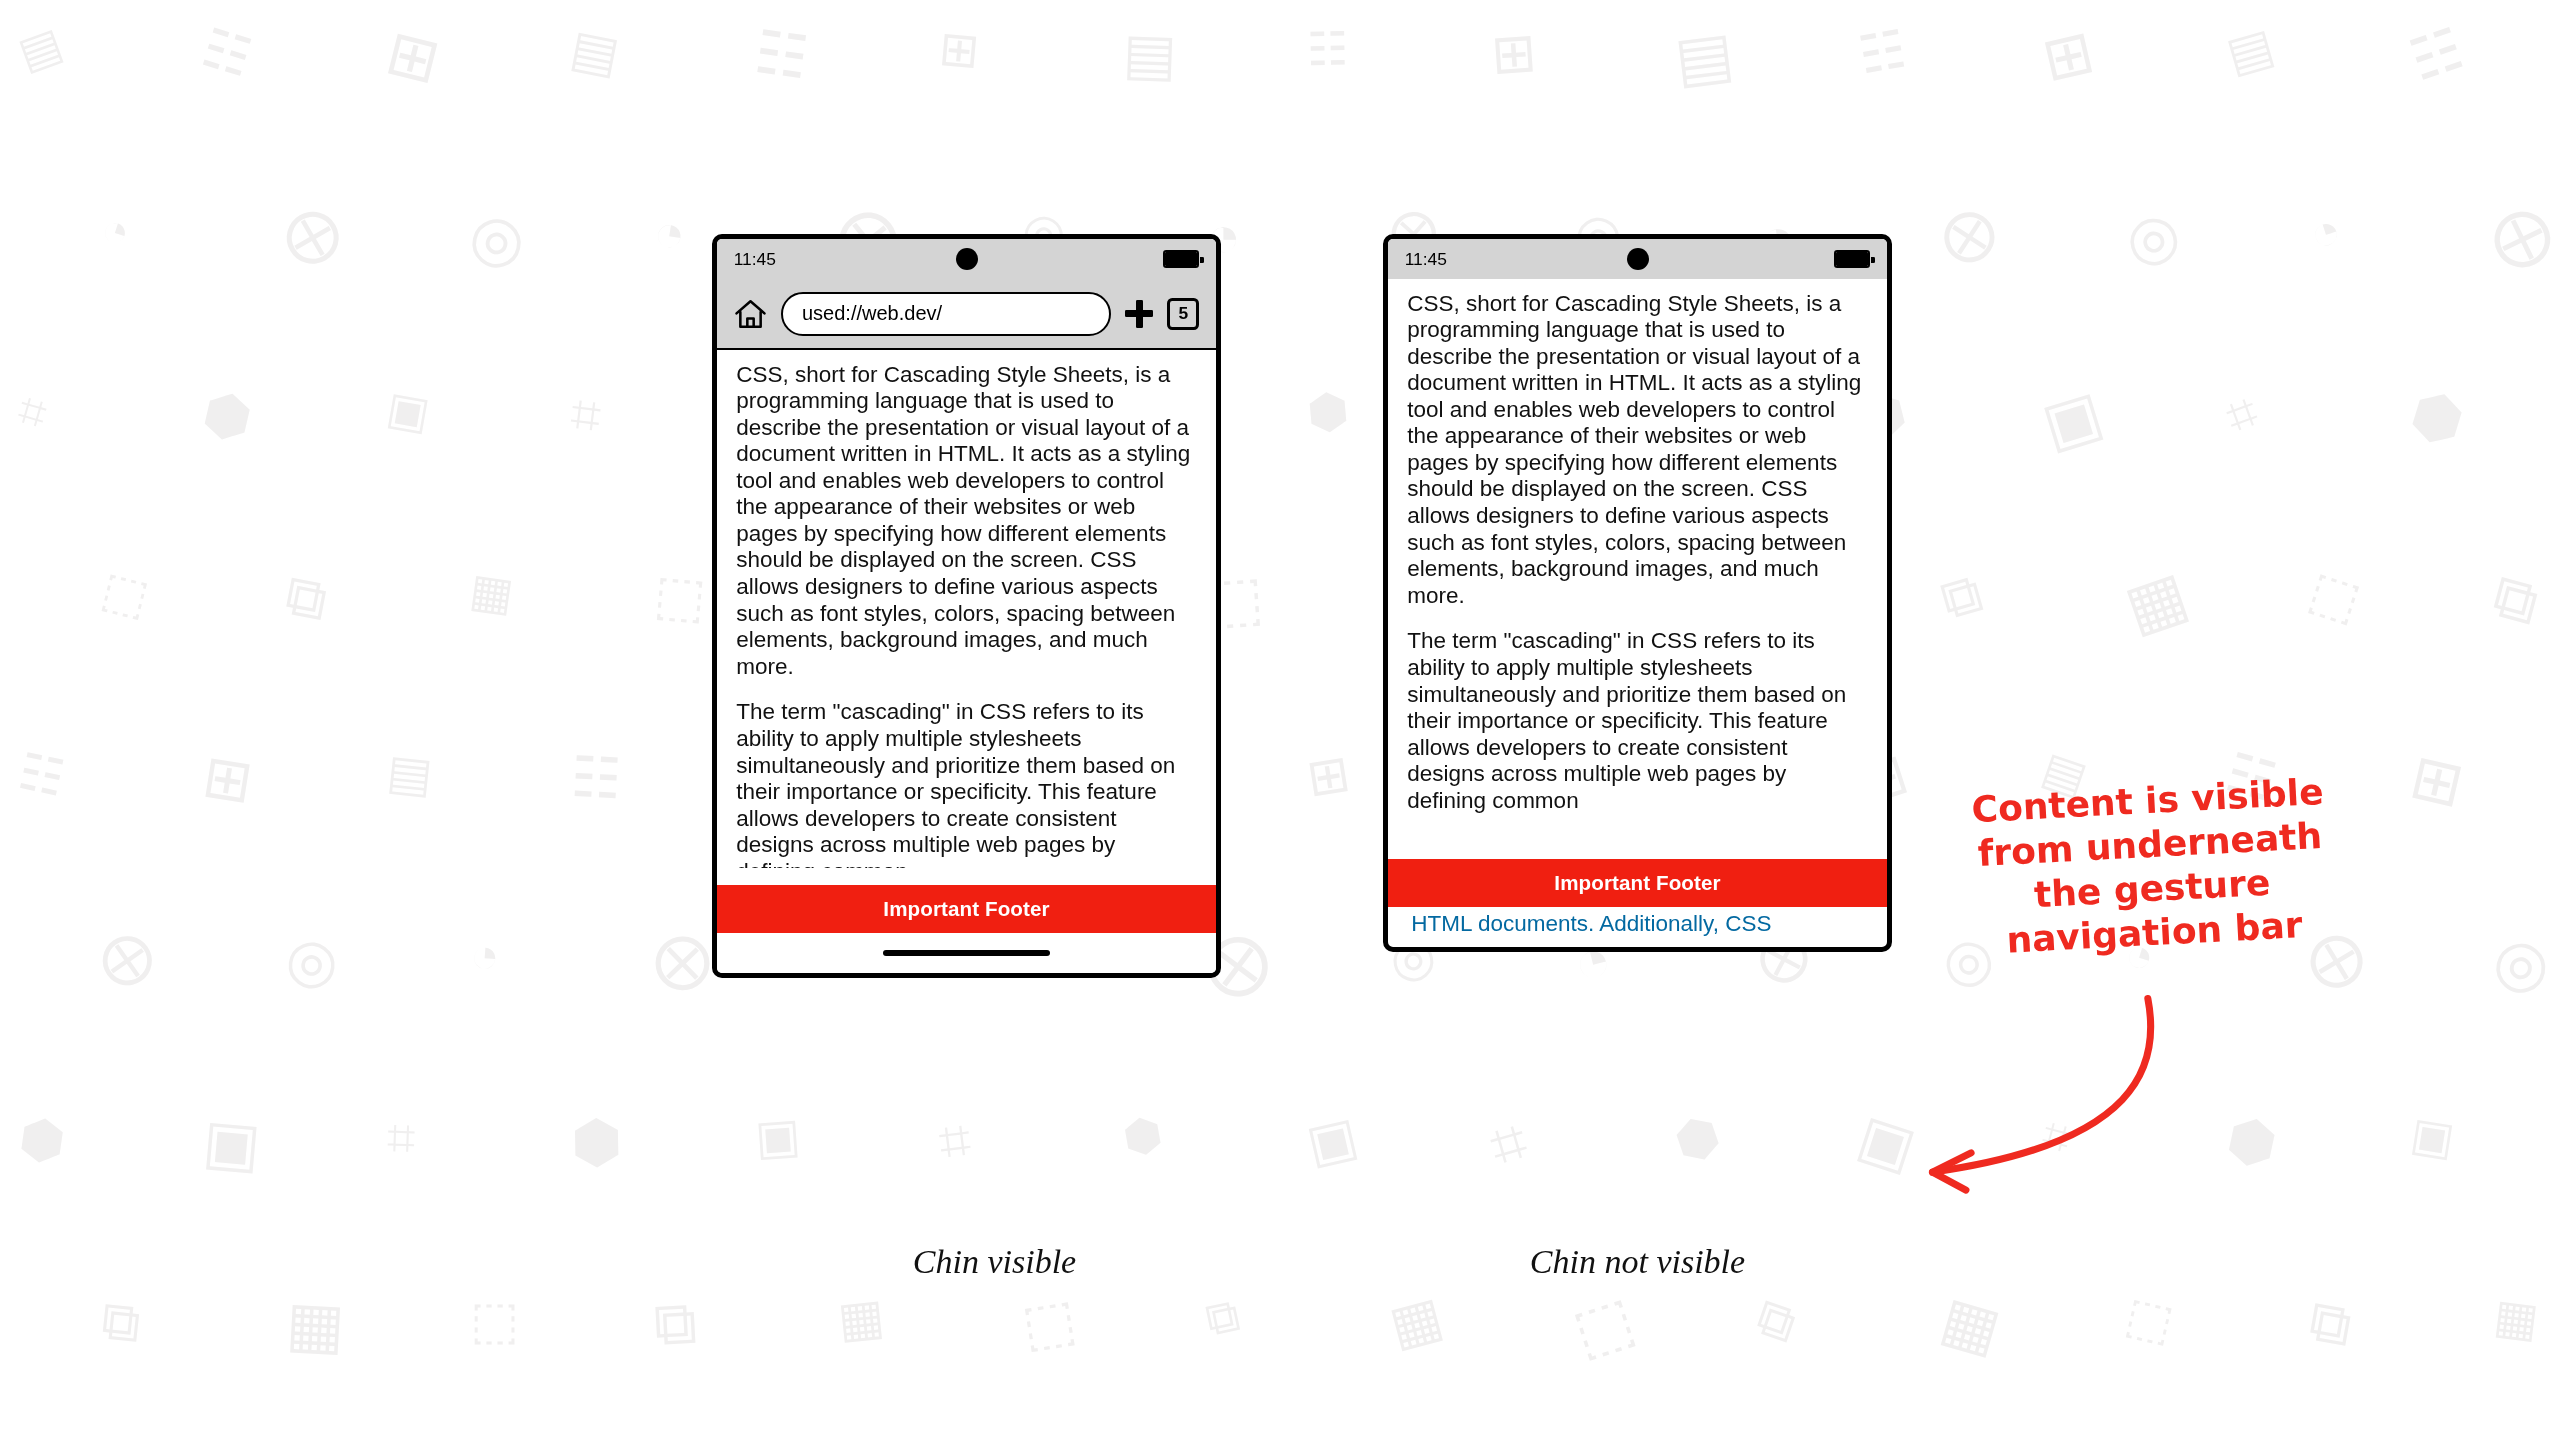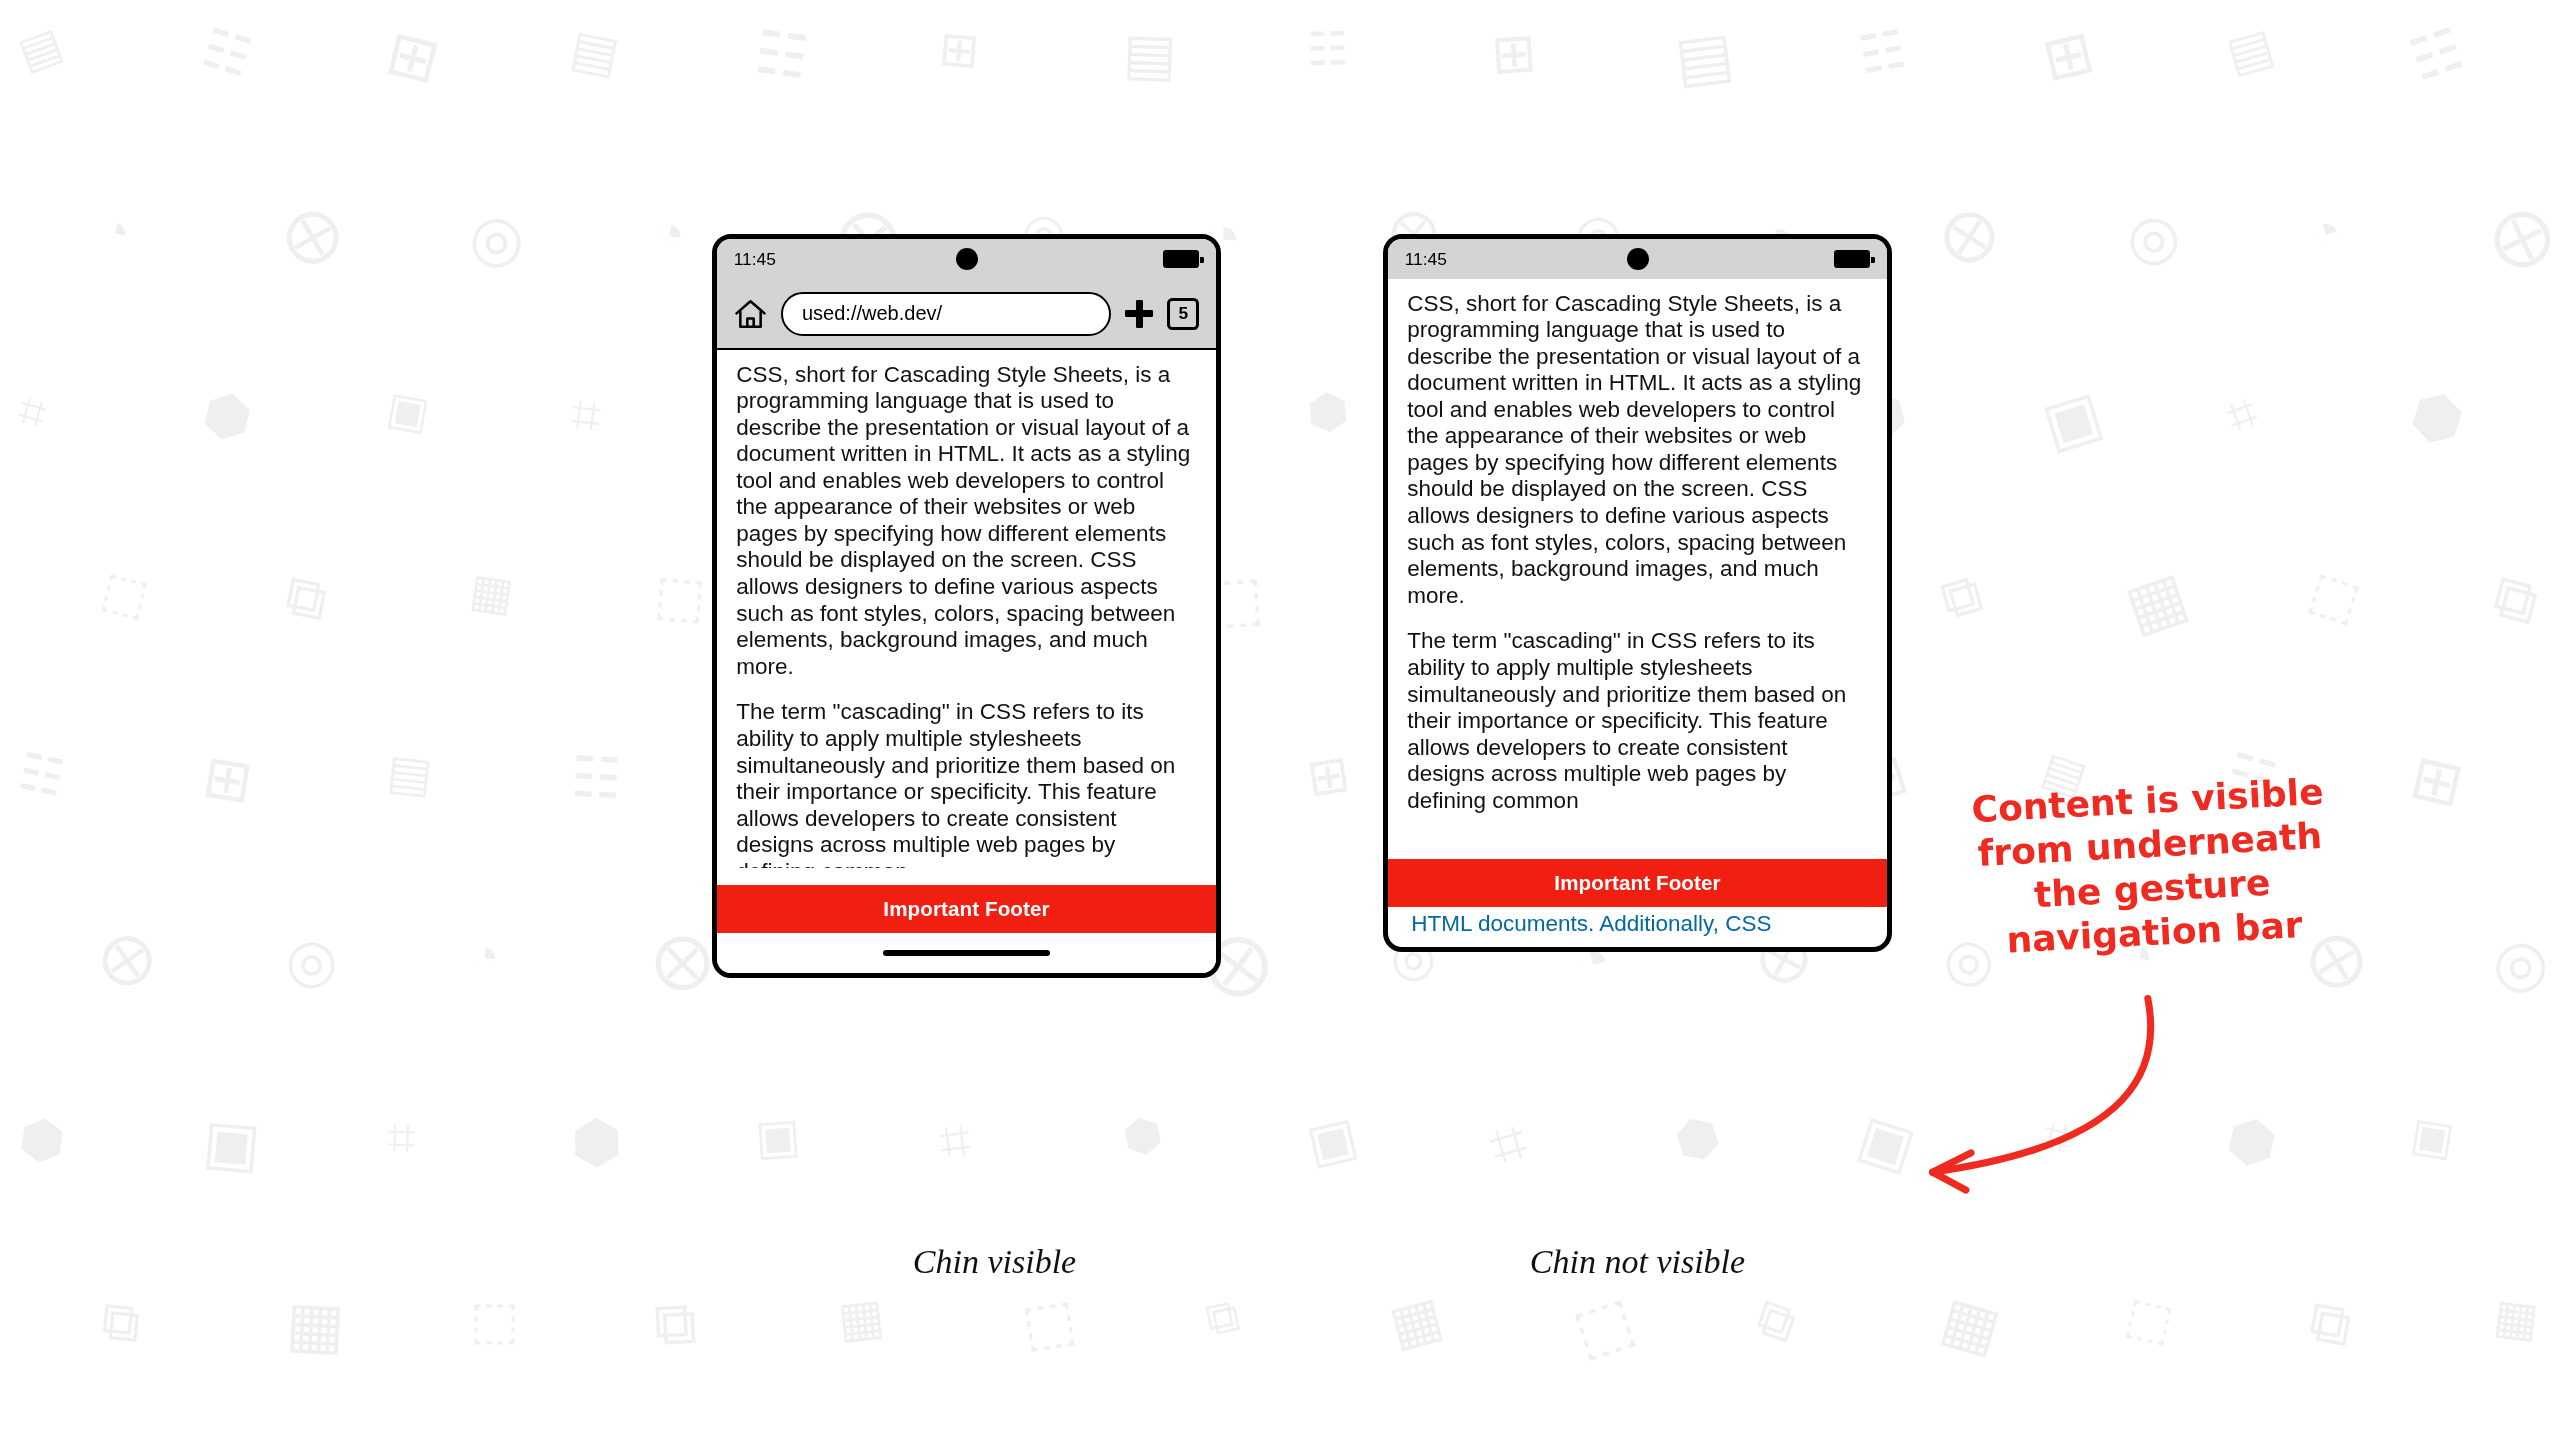--- a/index.html
+++ b/index.html
@@ -33,21 +33,21 @@
   
   #stage {
     position: absolute;
     inset: 0;
   }
 
   
   .phone {
     position: absolute;
     border: 5.8px solid #000000;
-    border-radius: 19px;
+    border-radius: 10px;
     background: #ffffff;
     overflow: hidden;
     box-sizing: border-box;
   }
   .phone-a { left: 712px; top: 234px; width: 509px; height: 744px; }
   .phone-b { left: 1383px; top: 234px; width: 509px; height: 718px; }
 
   .status-bar {
     position: relative;
     height: 40px;

